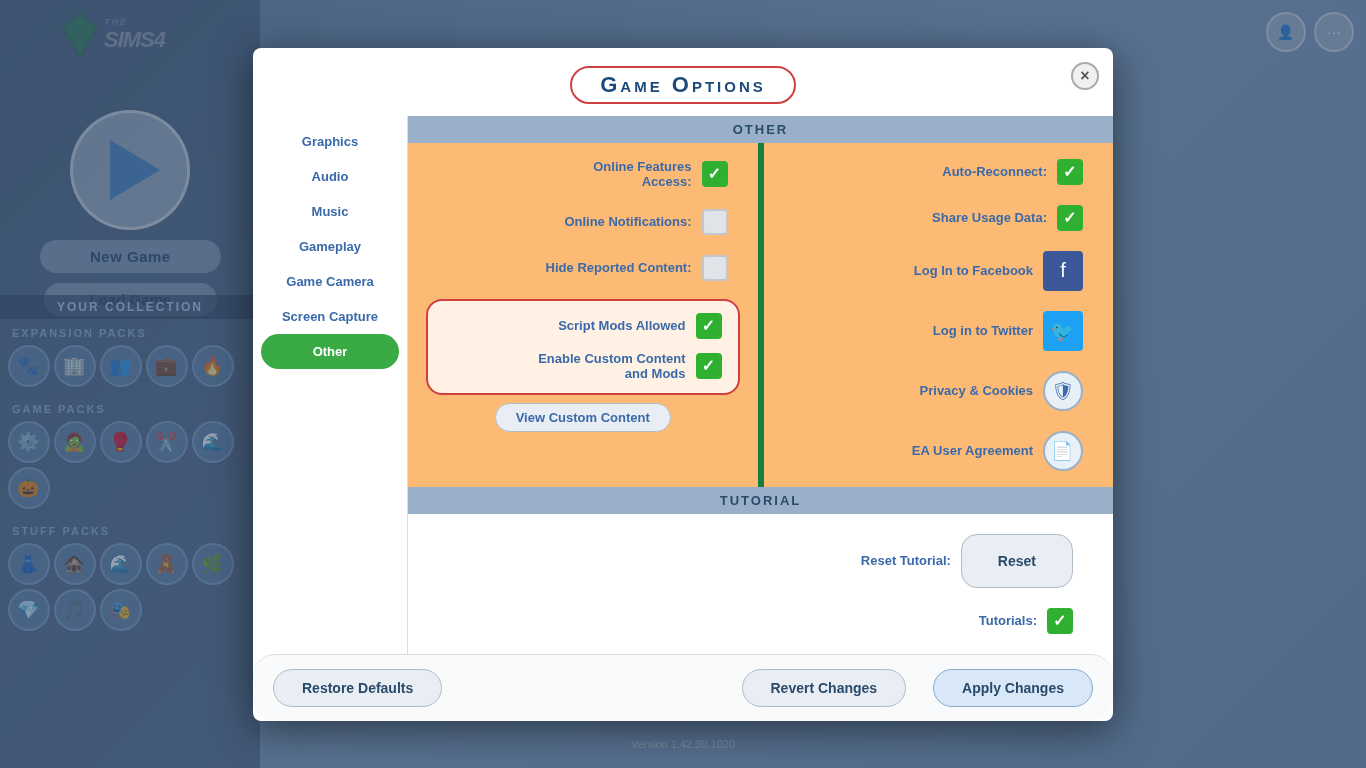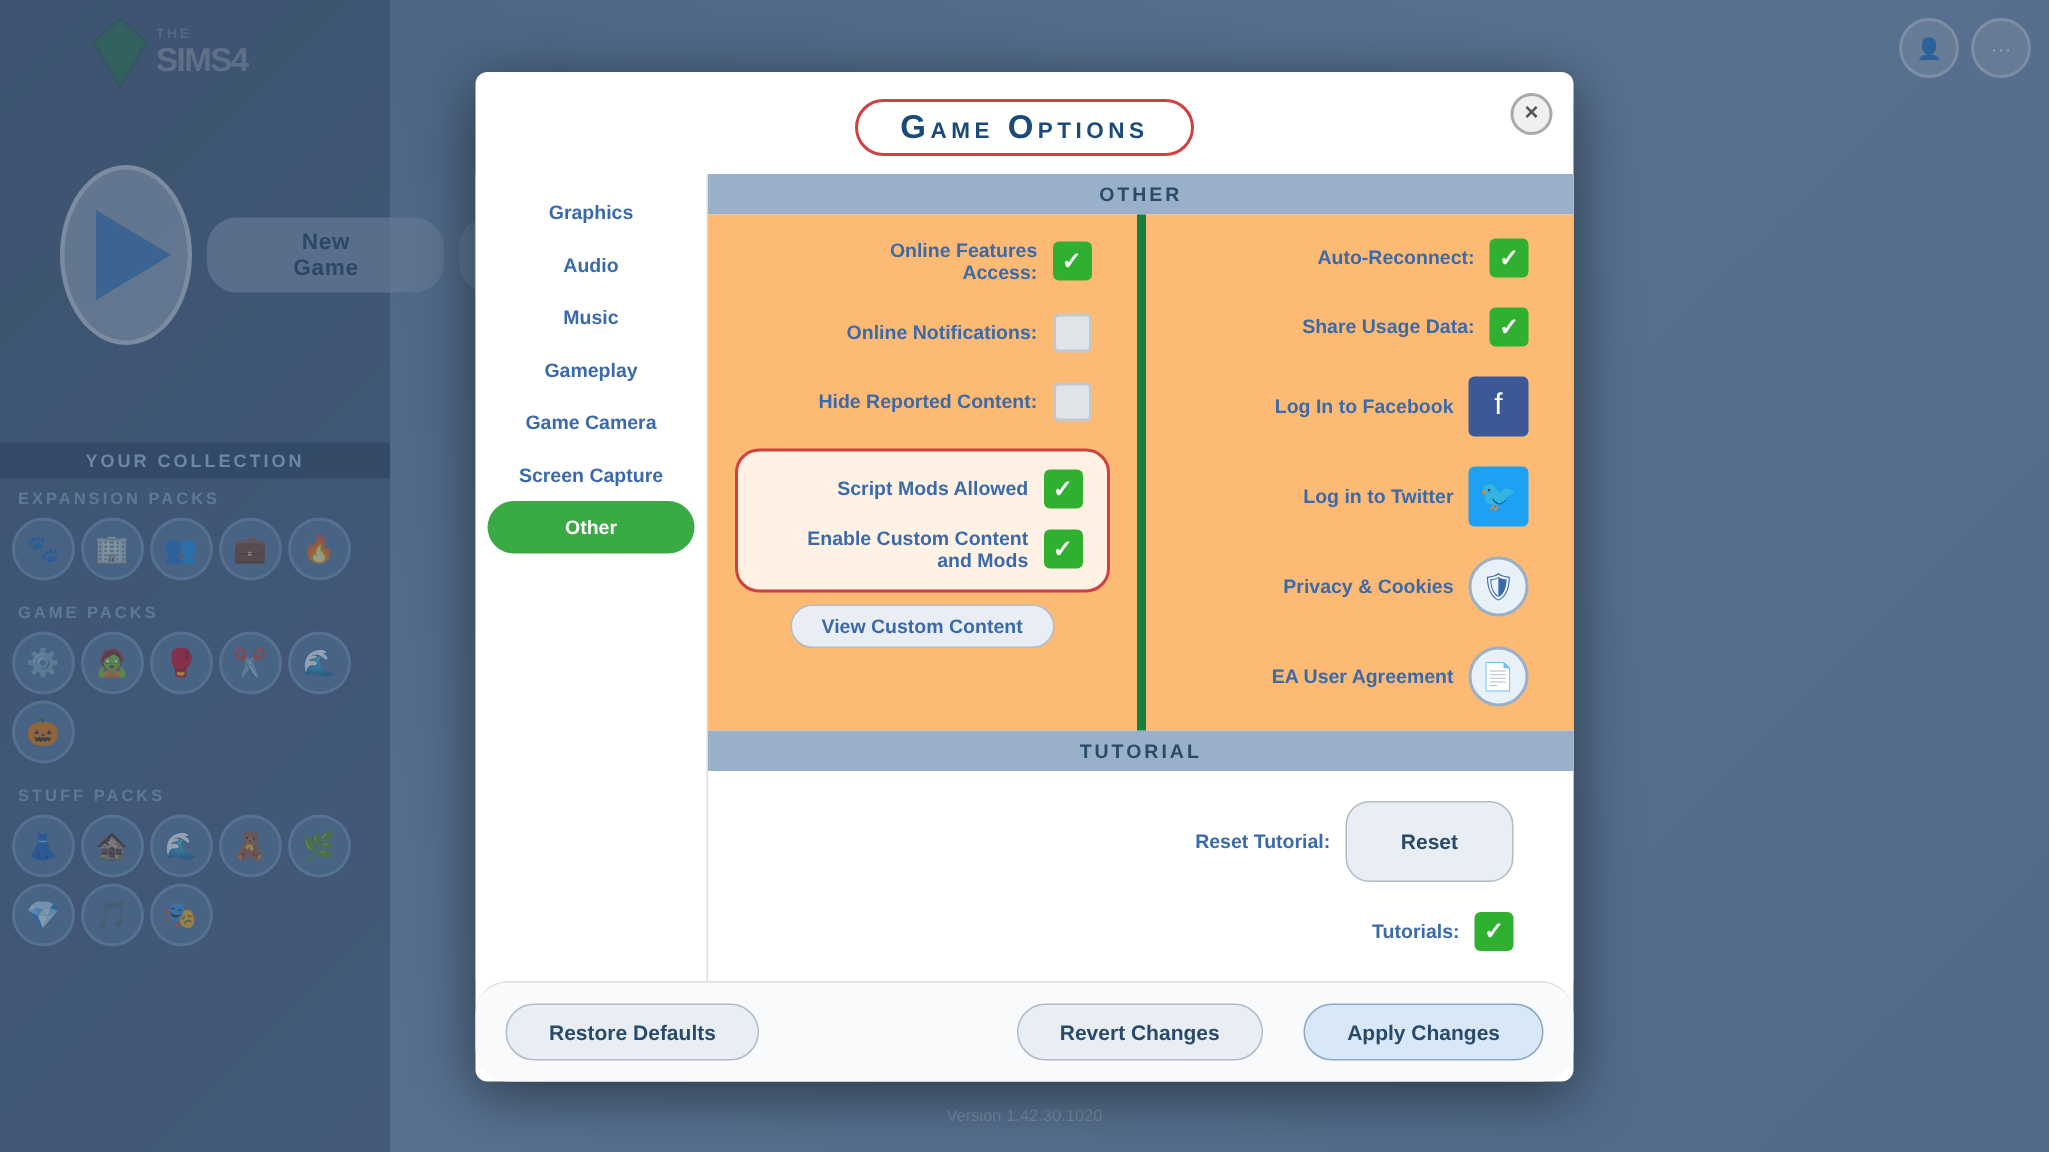--- a/index.html
+++ b/index.html
@@ -35,20 +35,21 @@
       width: 40px;
       height: 50px;
     }
     .logo-text {
       display: flex;
       flex-direction: column;
       color: white;
       font-weight: bold;
       font-size: 10px;
       line-height: 1.1;
+      font-style: italic;
     }
     .logo-text .the {
       font-size: 9px;
       letter-spacing: 2px;
       color: #cde;
     }
     .logo-text .sims4 {
       font-size: 28px;
       font-weight: 900;
       color: white;
@@ -89,21 +90,21 @@
       z-index: 1;
     }
 
     
     .play-area {
       position: absolute;
       left: 40px;
       top: 110px;
       z-index: 2;
       display: flex;
-      flex-direction: row;
+      flex-direction: column;
       align-items: center;
       gap: 10px;
     }
     .play-circle {
       width: 120px;
       height: 120px;
       border-radius: 50%;
       background: rgba(200, 215, 230, 0.6);
       display: flex;
       align-items: center;
@@ -203,21 +204,21 @@
       inset: 0;
       background: rgba(60, 80, 110, 0.55);
       z-index: 10;
       display: flex;
       align-items: center;
       justify-content: center;
     }
     .modal {
       background: white;
       border-radius: 8px;
-      width: 732px;
+      width: 860px;
       min-height: 640px;
       position: relative;
       box-shadow: 0 8px 40px rgba(0,0,0,0.5);
       display: flex;
       flex-direction: column;
     }
 
     
     .modal-header {
       text-align: center;

